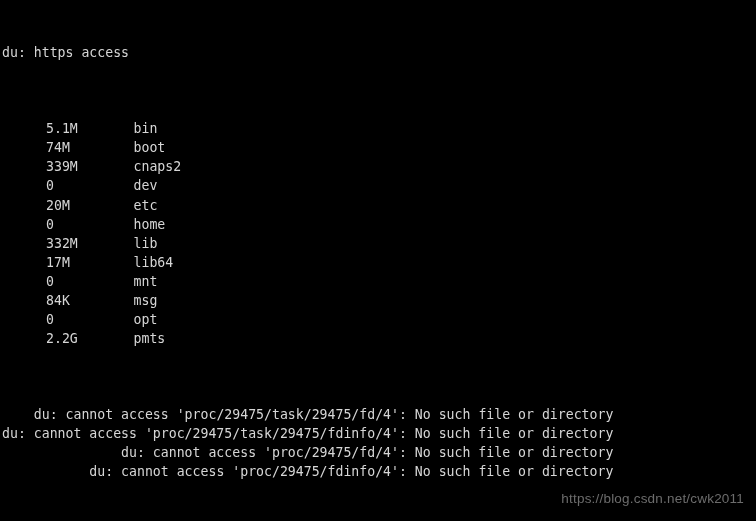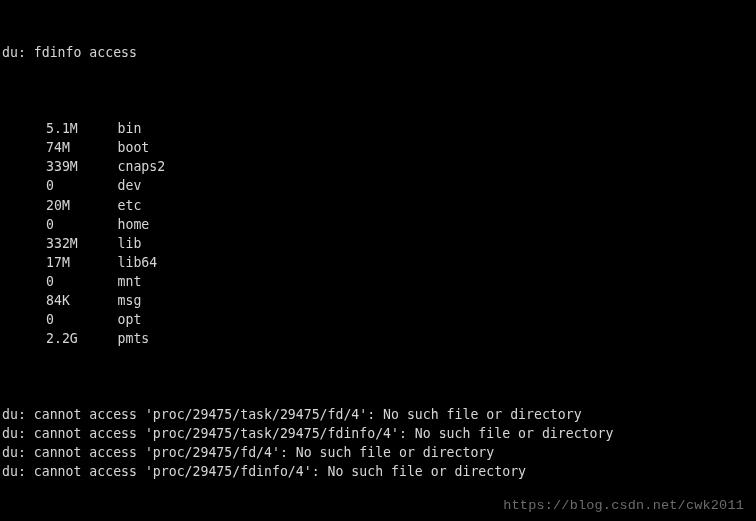--- a/index.html
+++ b/index.html
@@ -48,44 +48,46 @@
   }
 
   .size {
     display: inline-block;
     width: 71.5px;
     margin-left: 44px;
   }
 
   .name {
     display: inline;
+    margin-left: 16px;
   }
 
   .err {
     color: #d6d6d6;
+    text-align: right;
   }
 
   #watermark {
     position: absolute;
     right: 12px;
-    bottom: 8px;
-    font-family: Liberation Mono, monospace;
+    bottom: 15px;
+    font-family: Liberation Sans, sans-serif;
     font-size: 13.5px;
     color: #6c6c6c;
     letter-spacing: 0.2px;
     white-space: pre;
   }
 </style>
 </head>
 <body>
 
 <div id="terminal">
   <div id="console">
 
-    <div class="line clipped"><span>du: fdinfo access</span></div>
+    <div class="line clipped"><span>du: https access</span></div>
 
     <div id="entries-before"><div class="line"><span class="size">5.1M</span><span class="name">bin</span></div><div class="line"><span class="size">74M</span><span class="name">boot</span></div><div class="line"><span class="size">339M</span><span class="name">cnaps2</span></div><div class="line"><span class="size">0</span><span class="name">dev</span></div><div class="line"><span class="size">20M</span><span class="name">etc</span></div><div class="line"><span class="size">0</span><span class="name">home</span></div><div class="line"><span class="size">332M</span><span class="name">lib</span></div><div class="line"><span class="size">17M</span><span class="name">lib64</span></div><div class="line"><span class="size">0</span><span class="name">mnt</span></div><div class="line"><span class="size">84K</span><span class="name">msg</span></div><div class="line"><span class="size">0</span><span class="name">opt</span></div><div class="line"><span class="size">2.2G</span><span class="name">pmts</span></div></div>
 
     <div id="error-lines"><div class="line err">du: cannot access 'proc/29475/task/29475/fd/4': No such file or directory</div><div class="line err">du: cannot access 'proc/29475/task/29475/fdinfo/4': No such file or directory</div><div class="line err">du: cannot access 'proc/29475/fd/4': No such file or directory</div><div class="line err">du: cannot access 'proc/29475/fdinfo/4': No such file or directory</div></div>
 
     
 
   </div>
 
   <div id="watermark"><span>https://blog.csdn.net/cwk2011</span></div>

